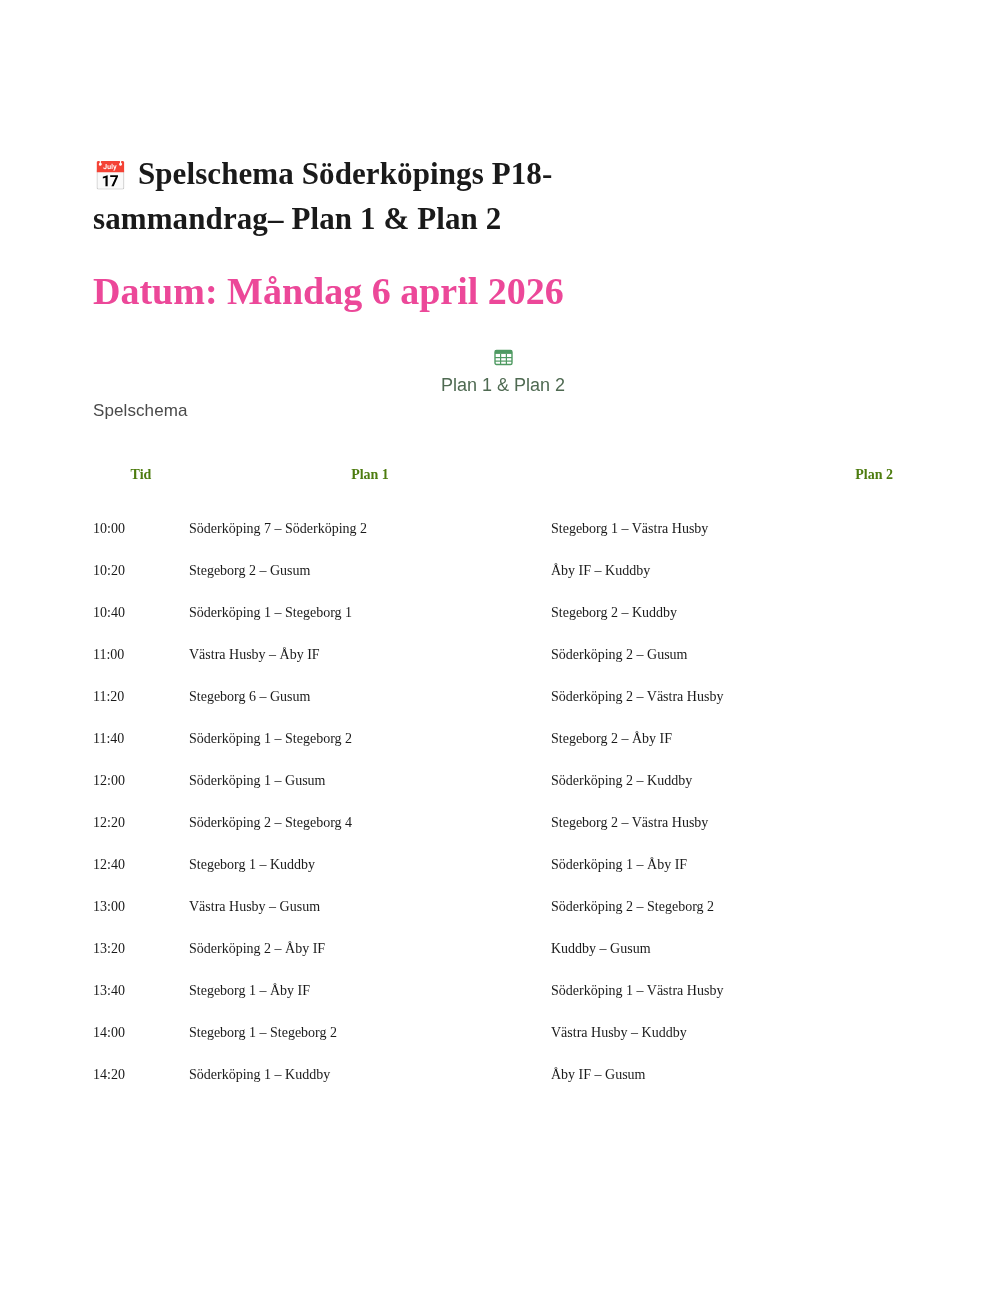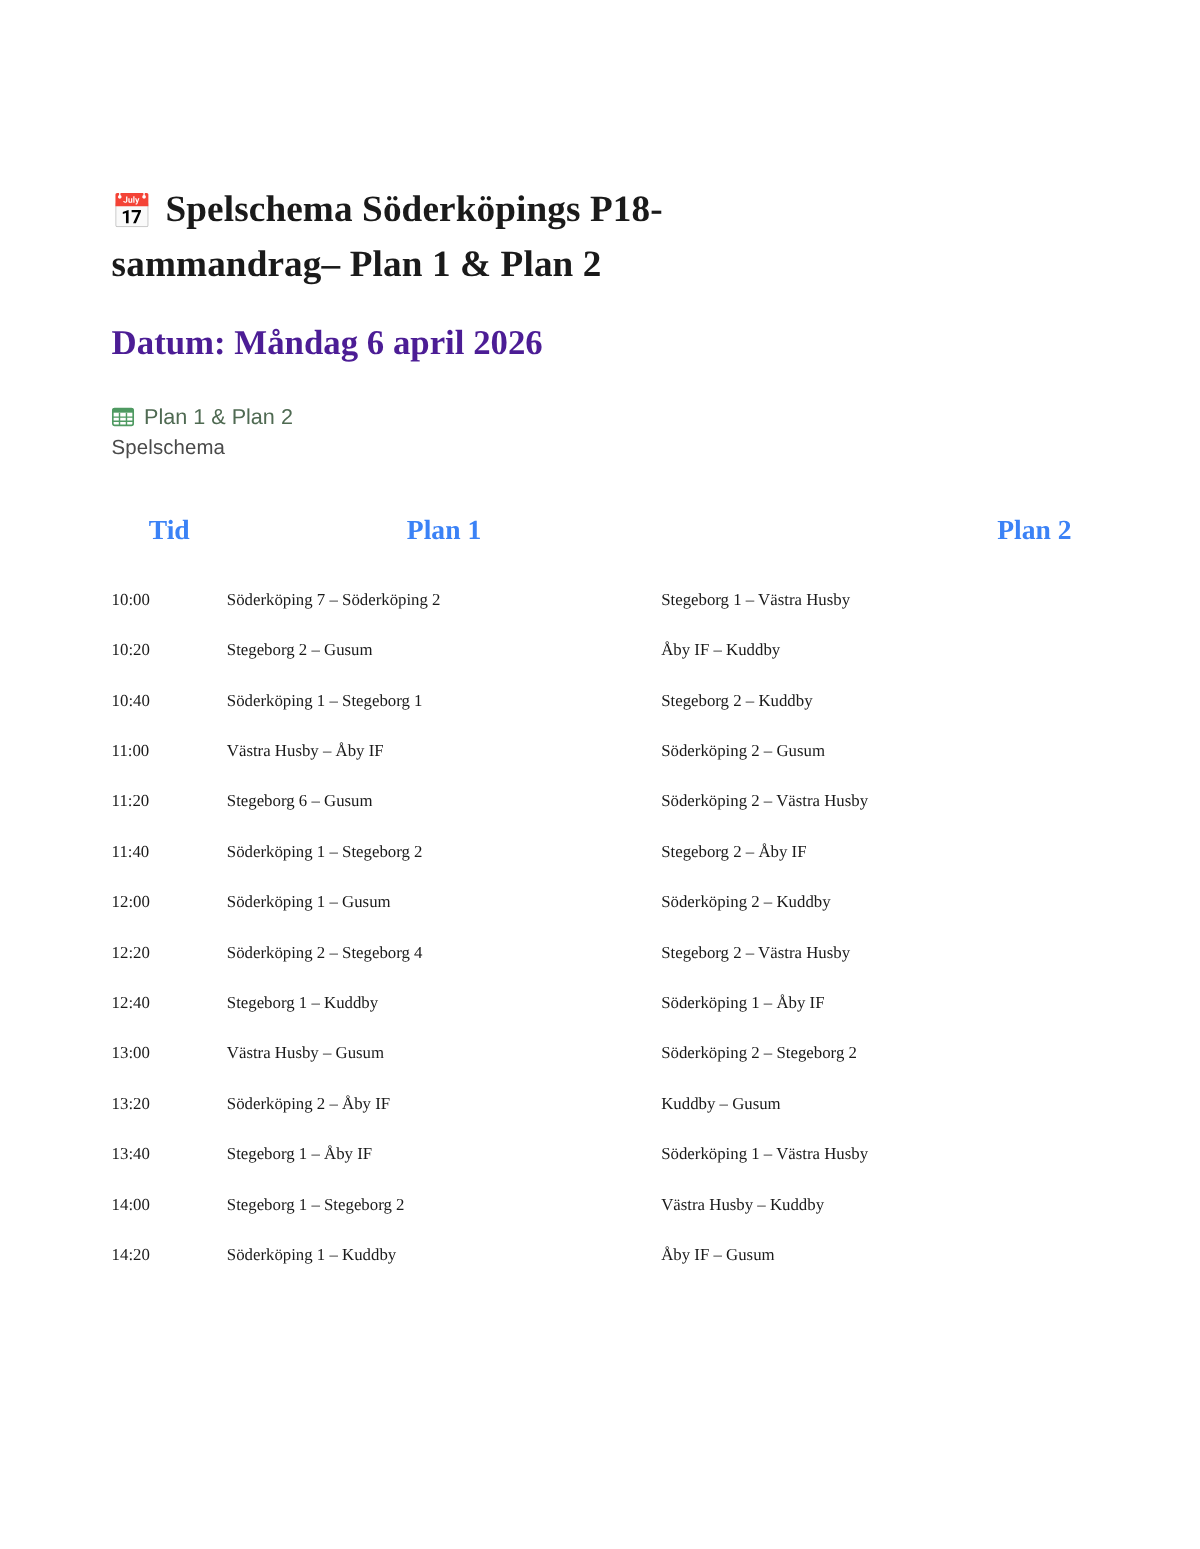--- a/index.html
+++ b/index.html
@@ -39,34 +39,35 @@
     max-width: 640px;
   }
   .cal-emoji {
     font-size: 28px;
     vertical-align: -2px;
     margin-right: 10px;
     letter-spacing: 0;
   }
   h2.doc-date {
     font-family: "Liberation Serif", serif;
-    font-size: 29px;
+    font-size: 38px;
     font-weight: bold;
     margin: 26px 0 0 0;
     line-height: 1.3;
-    color: #4c1d95;
+    color: #ec4899;
   }
   .sheet-line {
     margin-top: 32px;
     font-family: "Liberation Sans", sans-serif;
     font-size: 18px;
     color: #4f6a52;
     display: flex;
     align-items: center;
     gap: 8px;
+    flex-direction: column;
   }
   .sheet-icon {
     display: inline-block;
     width: 19px;
     height: 19px;
     position: relative;
     flex: 0 0 auto;
   }
   .sheet-icon svg { display: block; }
   .sheet-sub {
@@ -77,24 +78,24 @@
     letter-spacing: 0.1px;
   }
   table.schedule {
     margin-top: 46px;
     border-collapse: collapse;
     width: 800px;
     table-layout: fixed;
   }
   table.schedule th {
     font-family: "Liberation Serif", serif;
-    font-size: 23px;
+    font-size: 14px;
     font-weight: bold;
     padding: 0 0 26px 0;
-    color: #3b82f6;
+    color: #4d7c0f;
   }
   table.schedule td {
     font-family: "Liberation Serif", serif;
     font-size: 14px;
     padding: 12px 0 14px 0;
     color: #1a1a1a;
     vertical-align: top;
   }
   th.col-tid, td.col-tid {
     width: 96px;

